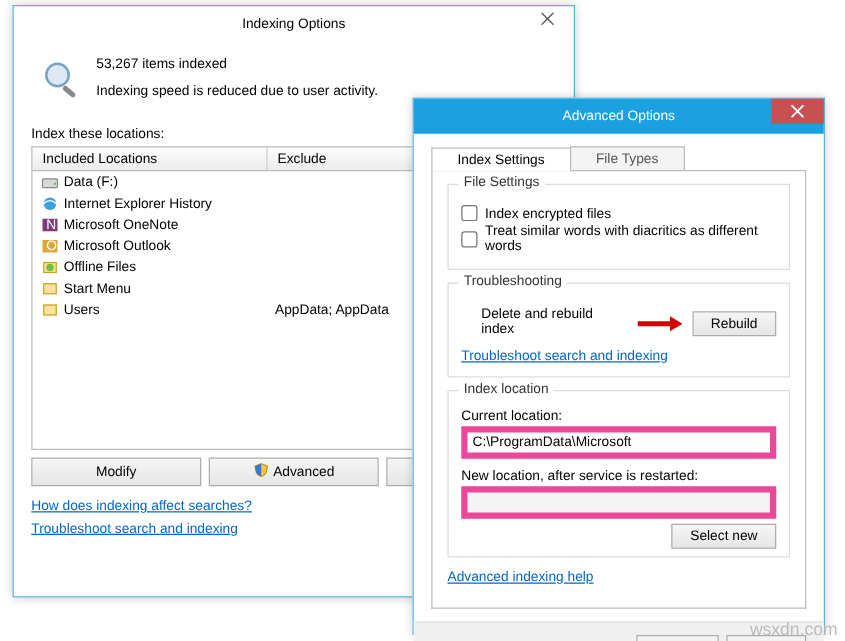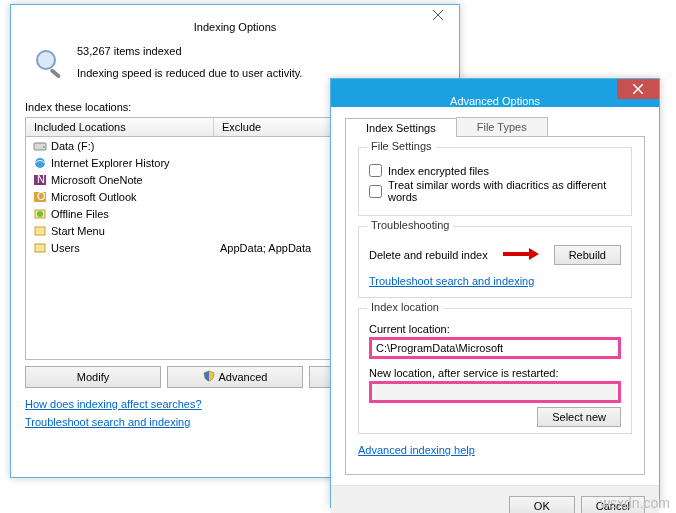--- a/index.html
+++ b/index.html
@@ -1,18 +1,18 @@
 <!DOCTYPE html>
 <html><head>
 <meta charset="utf-8">
 <style>
 *{box-sizing:border-box;margin:0;padding:0;font-family:"Segoe UI",Tahoma,sans-serif;font-size:11px;color:#000}
 body{background:#fff;width:676px;height:513px;position:relative;overflow:hidden}
 .win{position:absolute;border:1px solid #5ab3e0;background:#fff;box-shadow:0 0 8px rgba(0,0,0,0.2)}
-.win-title{height:28px;display:flex;align-items:flex-end;justify-content:center;position:relative;font-size:12px;color:#333;padding:0 8px}
+.win-title{height:28px;display:flex;align-items:center;justify-content:center;position:relative;font-size:12px;color:#333;padding:0 8px}
 .win-close{position:absolute;right:0;top:0;width:42px;height:20px;display:flex;align-items:center;justify-content:center;cursor:default}
 .win-close svg{stroke:#555;stroke-width:1}
 .win-close.red{background:#c75050}
 .win-close.red svg line{stroke:#fff;stroke-width:1.5}
 .win-body{padding:8px 14px 12px 14px}
 .idx-status{display:flex;gap:10px;align-items:flex-start;padding:4px 0 14px 6px}
 .mag-icon{width:36px;height:36px;flex-shrink:0}
 .sec-label{margin:6px 0 4px 0}
 .list-head{display:flex;background:linear-gradient(#fdfdfd,#ececec);border:1px solid #bcbcbc;border-bottom:none}
 .list-head div{padding:3px 8px;border-right:1px solid #d0d0d0}
@@ -32,23 +32,23 @@
 .adv .win-title{background:#1ba1e2;color:#fff;font-weight:normal}
 .adv-body{padding:10px 14px 10px 14px}
 .tabs{display:flex;border-bottom:1px solid #bcbcbc}
 .tab{padding:3px 20px;border:1px solid #bcbcbc;border-bottom:none;background:#fff;margin-right:-1px;position:relative;top:1px;cursor:default}
 .tab.inactive{background:#f4f4f4;color:#555;top:0}
 .tab-panel{border:1px solid #bcbcbc;border-top:none;padding:10px 12px 18px 12px}
 .grp{border:1px solid #dcdcdc;padding:14px 10px 10px 10px;margin-bottom:10px;position:relative}
 .grp-title{position:absolute;top:-8px;left:8px;background:#fff;padding:0 4px;color:#333}
 .chk{display:flex;align-items:center;gap:6px;margin:2px 0}
 .chk input{width:13px;height:13px}
-.field{width:100%;border:3px solid #ec4899;padding:2px 4px;background:#fff;margin:2px 0 8px 0;font-size:11px}
+.field{width:100%;border:5px solid #ec4899;padding:2px 4px;background:#fff;margin:2px 0 8px 0;font-size:11px}
 .field.ro{background:#f4f4f4;color:#777}
-.rebuild-row{display:flex;align-items:center;justify-content:space-between;margin:4px 0 10px 0}
+.rebuild-row{display:flex;align-items:flex-end;justify-content:space-between;margin:4px 0 10px 16px}
 .arrow{margin:0 8px}
 .small-btn{border:1px solid #adadad;background:linear-gradient(#f5f5f5,#e6e6e6);padding:3px 14px;cursor:default}
 .ok-row{display:flex;justify-content:flex-end;gap:6px;padding:10px 14px;border-top:1px solid #e4e4e4;background:#f0f0f0}
 .watermark{position:absolute;right:6px;bottom:2px;font-size:14px;color:#bbb}
 </style>
 </head>
 <body>
 
 <div class="win" style="left:10px;top:4px;width:450px;height:474px">
   <div class="win-title">

